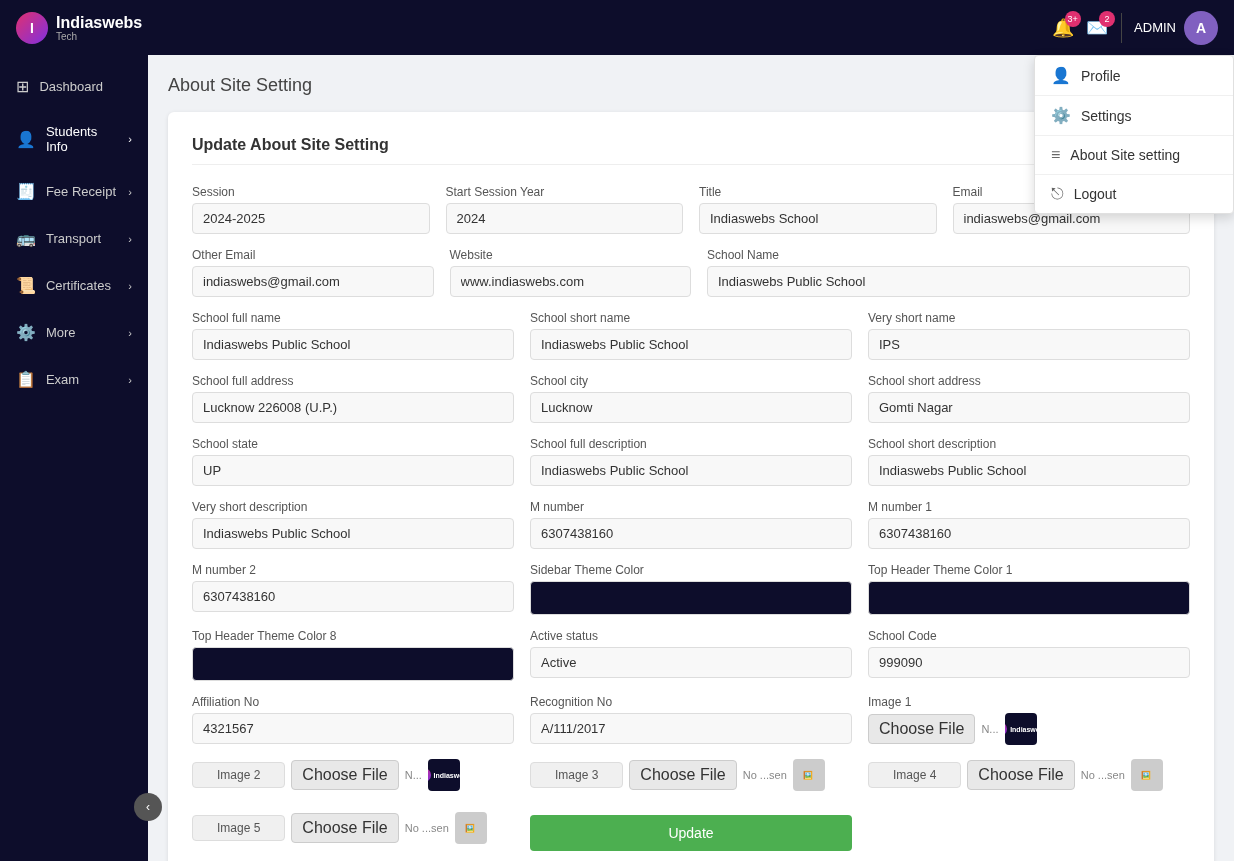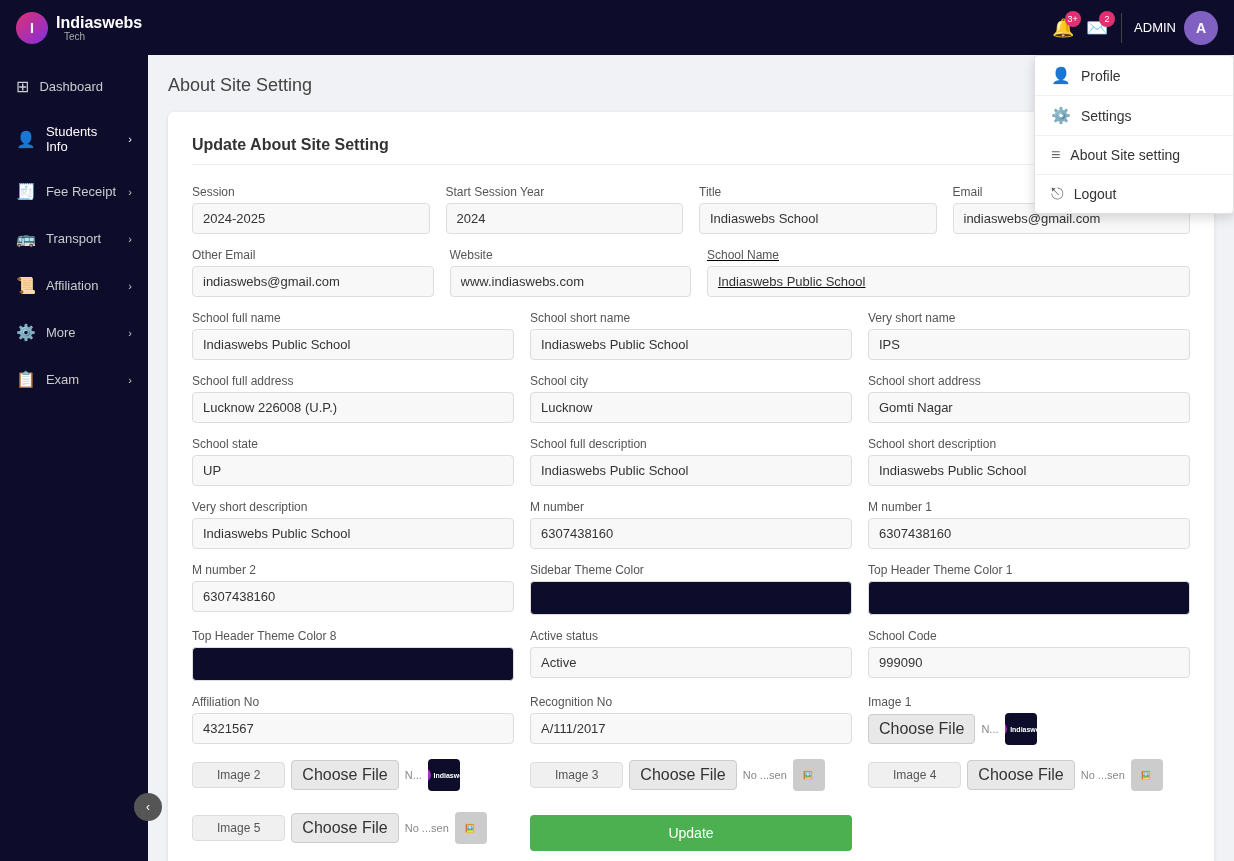--- a/index.html
+++ b/index.html
@@ -36,21 +36,20 @@
     .brand-name {
       color: white;
       font-size: 16px;
       font-weight: bold;
     }
     .brand-sub {
       color: #aaa;
       font-size: 10px;
       display: block;
       line-height: 1;
-      margin-left: 8px;
     }
     .navbar-right {
       display: flex;
       align-items: center;
       gap: 12px;
     }
     .nav-icon-btn {
       position: relative;
       background: none;
       border: none;
@@ -207,21 +206,21 @@
       margin-bottom: 14px;
       flex-wrap: wrap;
     }
     .form-group {
       display: flex;
       flex-direction: column;
       gap: 4px;
       flex: 1;
       min-width: 140px;
     }
-    .form-group.wide { flex: 2; text-decoration: underline; }
+    .form-group.wide { flex: 2; }
     .form-label {
       font-size: 12px;
       color: #555;
       font-weight: 500;
     }
     .form-input {
       border: 1px solid #ddd;
       border-radius: 4px;
       padding: 7px 10px;
       font-size: 13px;
@@ -388,21 +387,21 @@
       <span>Fee Receipt</span>
       <span class="sidebar-arrow">›</span>
     </div>
     <div class="sidebar-item">
       <span class="sidebar-icon">🚌</span>
       <span>Transport</span>
       <span class="sidebar-arrow">›</span>
     </div>
     <div class="sidebar-item">
       <span class="sidebar-icon">📜</span>
-      <span>Affiliation</span>
+      <span>Certificates</span>
       <span class="sidebar-arrow">›</span>
     </div>
     <div class="sidebar-item">
       <span class="sidebar-icon">⚙️</span>
       <span>More</span>
       <span class="sidebar-arrow">›</span>
     </div>
     <div class="sidebar-item">
       <span class="sidebar-icon">📋</span>
       <span>Exam</span>

